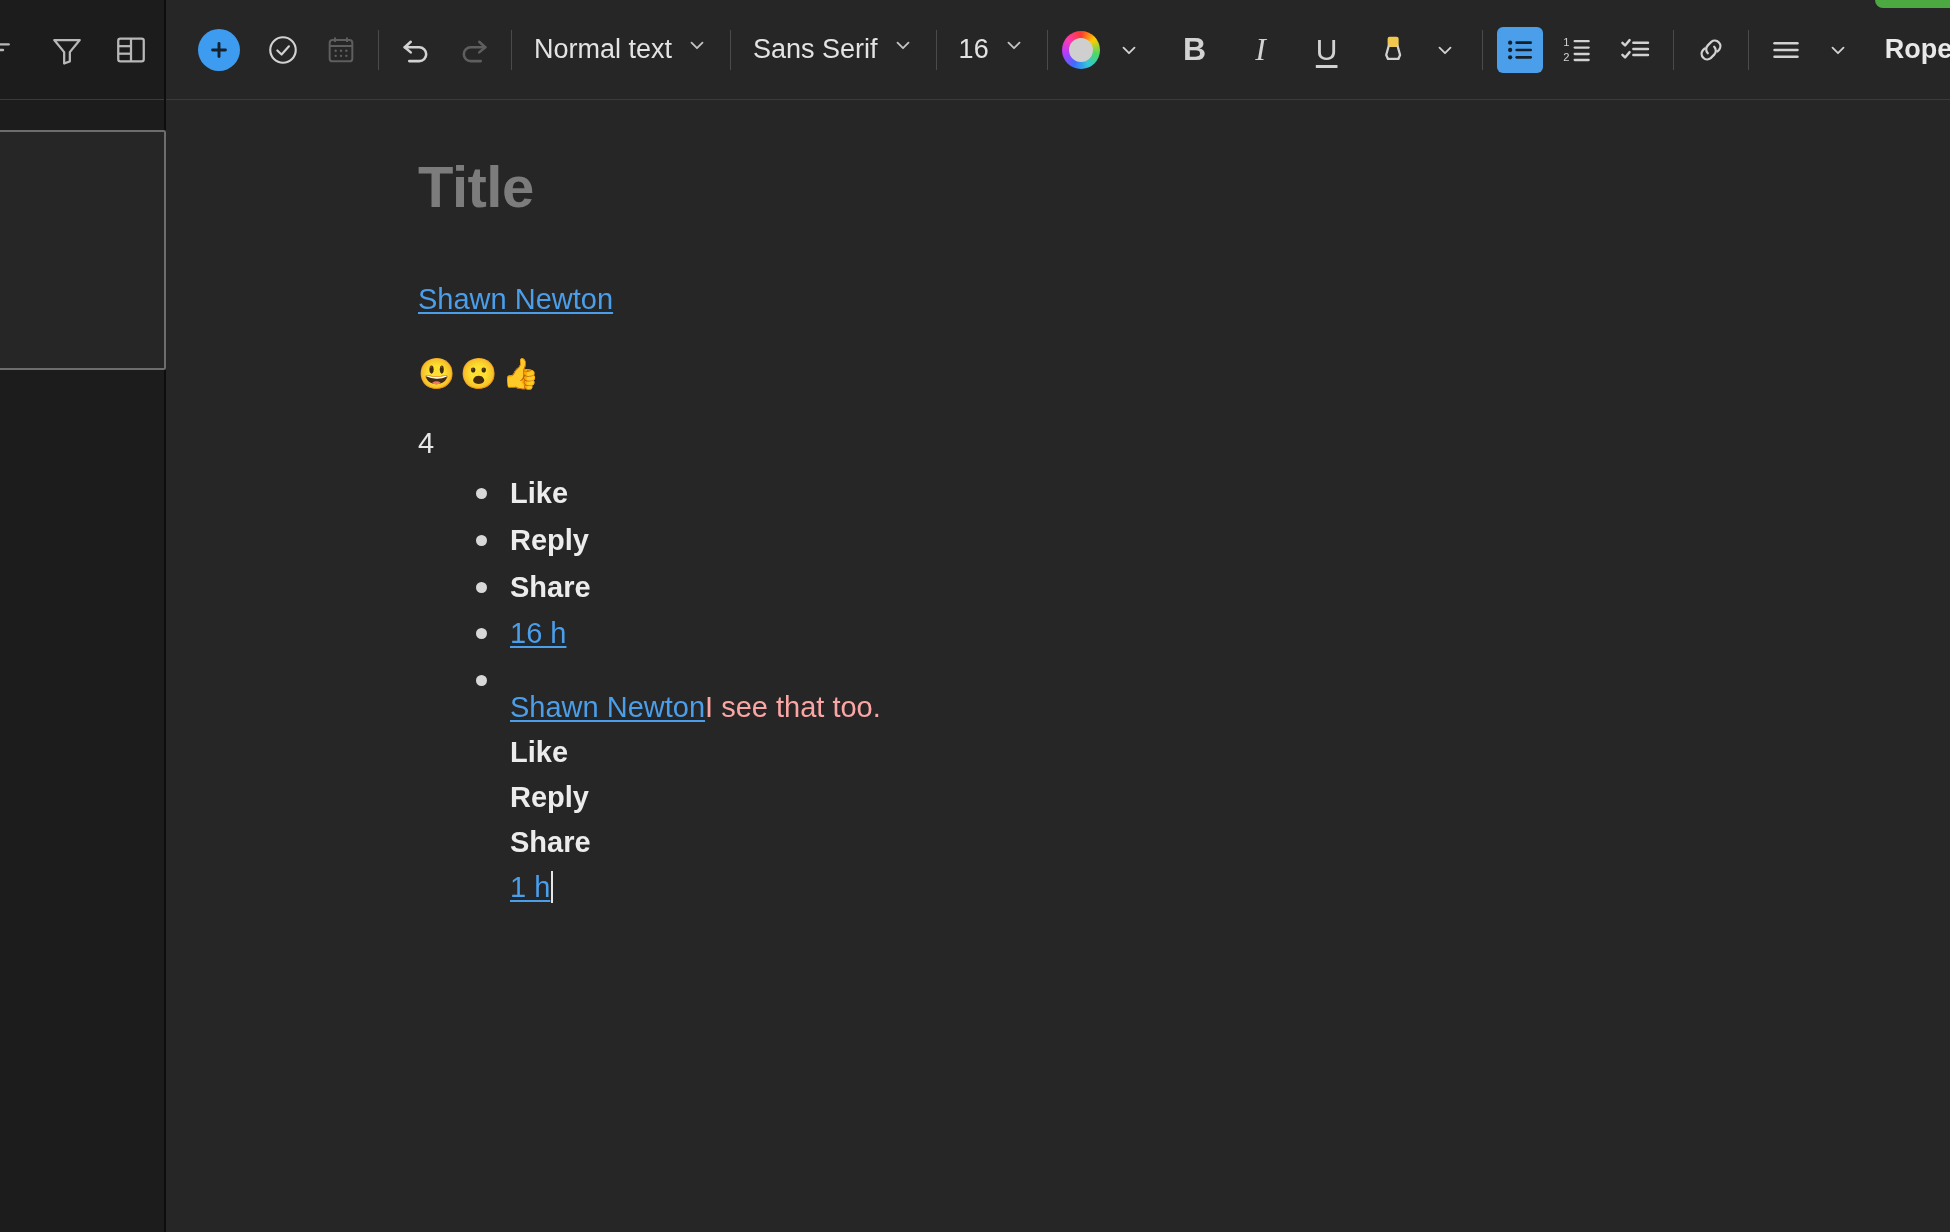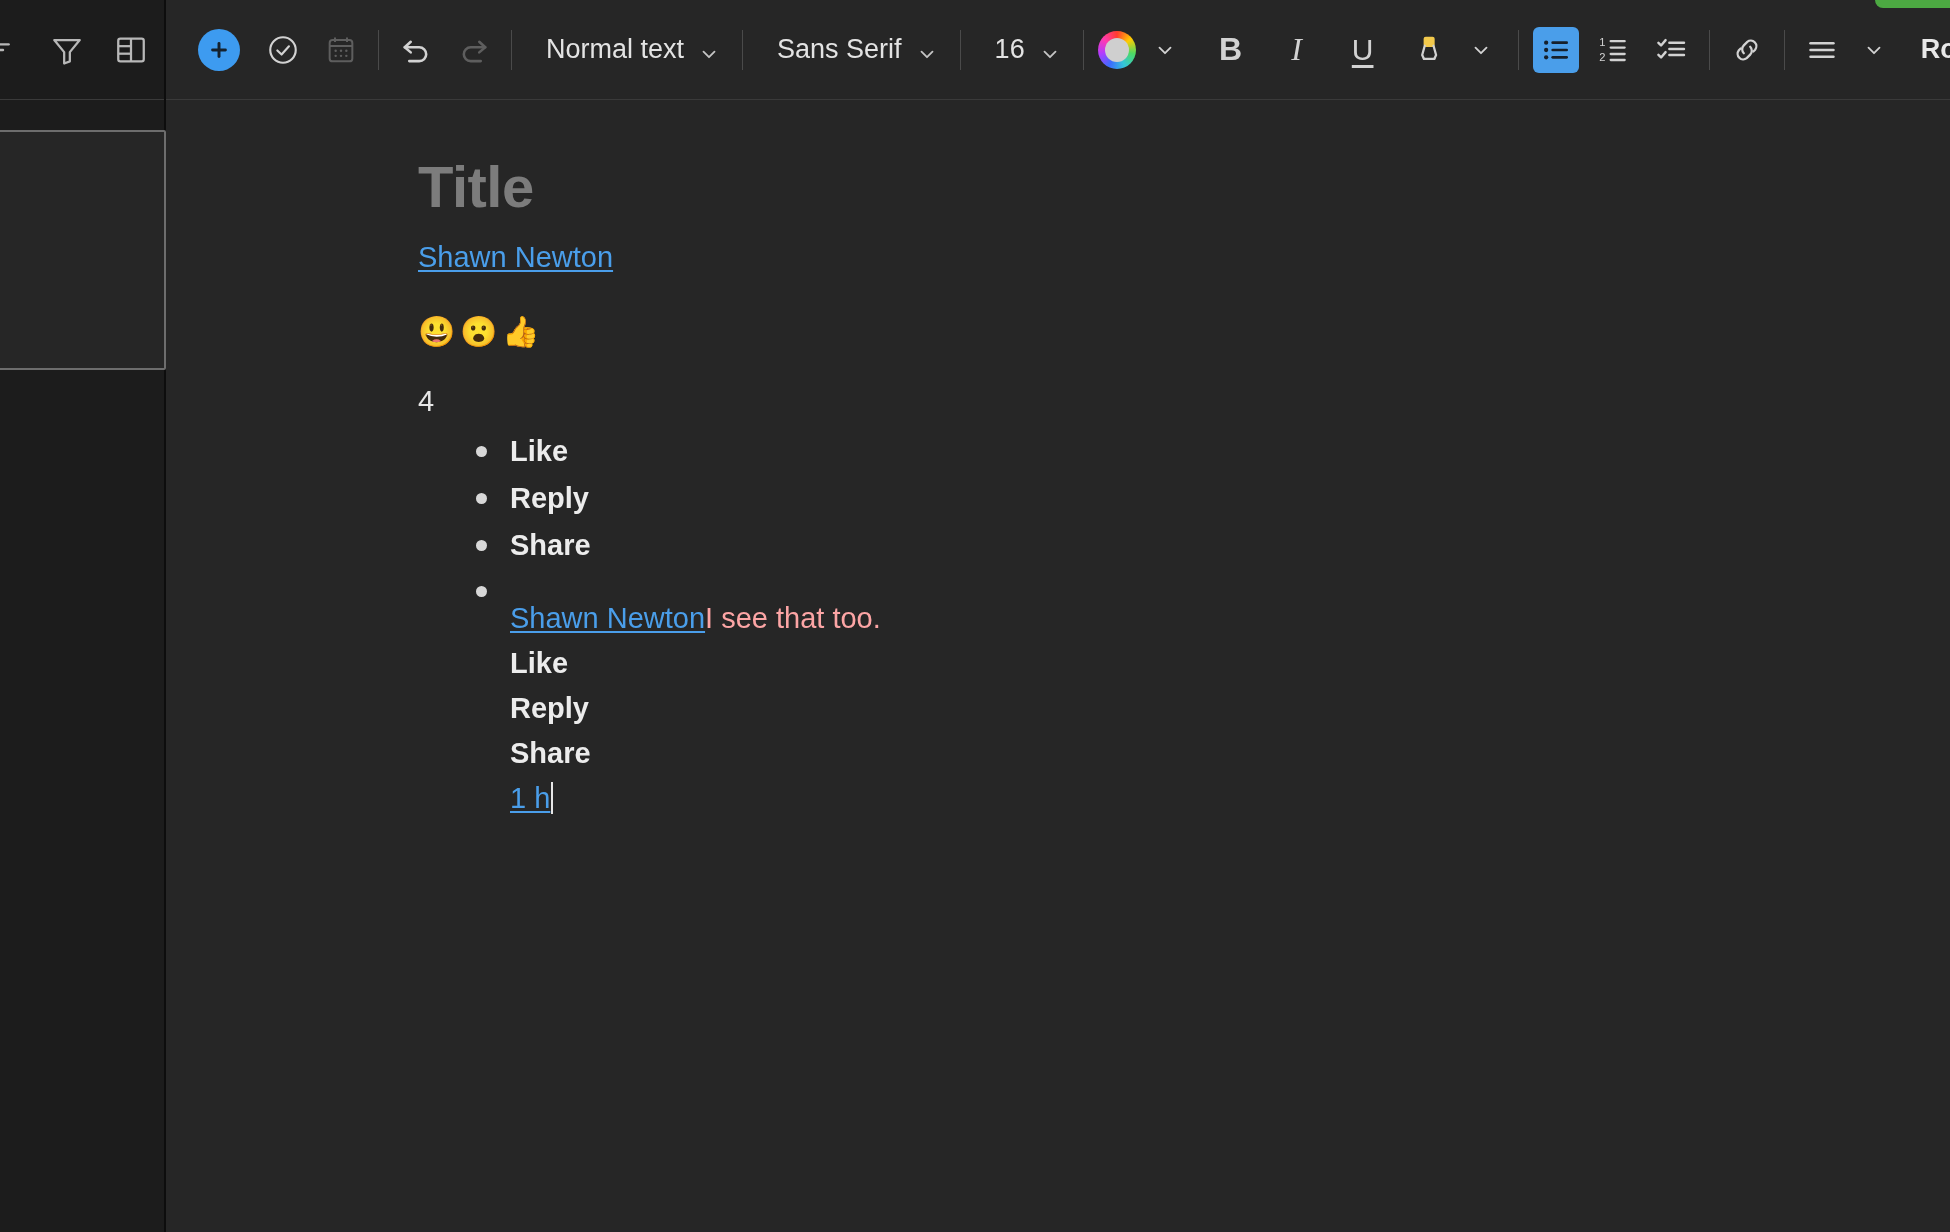--- a/index.html
+++ b/index.html
@@ -95,28 +95,27 @@
     width: 1px; height: 40px;
     background: #4a4a4a;
     flex: 0 0 1px;
     margin: 0 14px;
   }
   .gap-s { width: 12px; flex: 0 0 12px; }
   .gap-m { width: 20px; flex: 0 0 20px; }
   .gap-xs { width: 6px; flex: 0 0 6px; }
 
   .dropdown {
-    display: flex; align-items: flex-end;
+    display: flex; align-items: flex-start;
     gap: 14px;
     color: #e3e3e3;
     font-size: 27px;
     padding: 6px 8px;
     border-radius: 5px;
     white-space: nowrap;
-    margin-left: 12px;
   }
   .chev { color: #c4c4c4; display:flex; align-items:center; }
   .chev svg { display: block; }
 
   .color-wheel {
     width: 38px; height: 38px; border-radius: 50%;
     background: conic-gradient(#ff3b30, #ffcc00, #4cd964, #34c6d9, #3b6dff, #b13bff, #ff3bb1, #ff3b30);
     display: flex; align-items: center; justify-content: center;
     flex: 0 0 auto;
   }
@@ -138,21 +137,21 @@
     padding: 58px 0 0 0;
   }
   .doc-inner { padding: 0 60px 0 252px; }
 
   .doc-title {
     font-size: 58px;
     font-weight: 700;
     color: #7c7c7c;
     line-height: 1.0;
     letter-spacing: -0.5px;
-    margin-bottom: 22px;
+    margin-bottom: 64px;
   }
 
   .lnk {
     color: #4a9eea;
     text-decoration: underline;
     text-underline-offset: 3px;
   }
 
   .para {
     font-size: 29px;
@@ -460,20 +459,21 @@
           <span class="emoji">😮</span>
           <span class="emoji">👍</span>
         </div>
 
         <div class="count">4</div>
 
         <ul class="actions">
           <li><span>Like</span></li>
           <li><span>Reply</span></li>
           <li><span>Share</span></li>
+          <li class="plain"><span class="lnk">16 h</span></li>
           <li class="empty-item plain">
 
             <div class="nested">
               <div>
                 <span class="lnk">Shawn Newton</span><span class="normal">I see that too.</span>
               </div>
               <div class="bold">Like</div>
               <div class="bold">Reply</div>
               <div class="bold">Share</div>
               <div><span class="lnk">1 h</span><span class="caret"></span></div>

